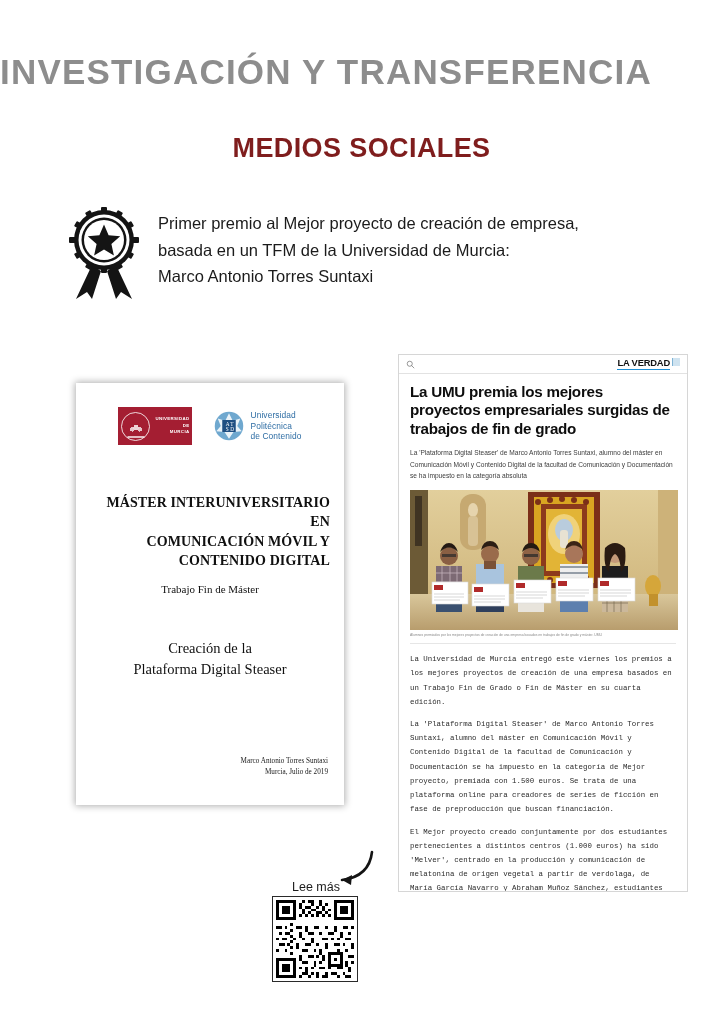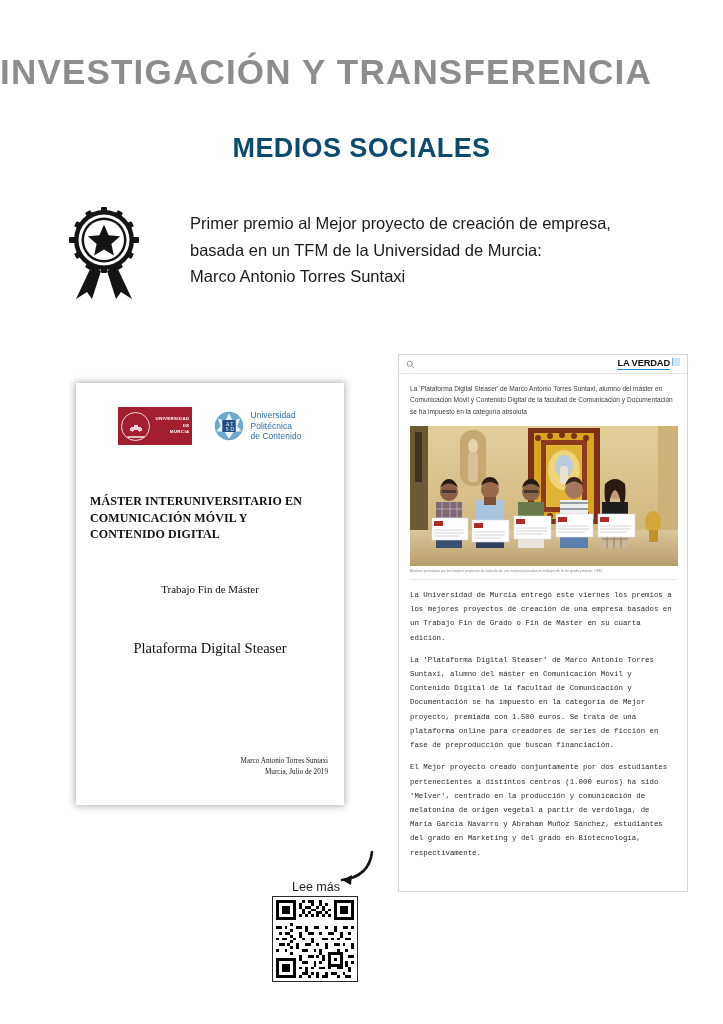--- a/index.html
+++ b/index.html
@@ -33,21 +33,21 @@
   }
   .page-subheader {
     position: absolute;
     top: 133px;
     left: 0;
     width: 723px;
     text-align: center;
     font-size: 27px;
     font-weight: bold;
     letter-spacing: 0.4px;
-    color: #0c4a6e;
+    color: #7f1d1d;
   }
 
   
   .award-block {
     position: absolute;
     top: 205px;
     left: 68px;
     width: 600px;
     display: flex;
     align-items: flex-start;
@@ -57,21 +57,20 @@
     flex: 0 0 auto;
     width: 72px;
     height: 92px;
     margin-top: 2px;
   }
   .award-text {
     font-size: 16.5px;
     line-height: 1.62;
     color: #1b1b1b;
     padding-top: 5px;
-    margin-left: 32px;
   }
   .award-text div { white-space: nowrap; }
 
   
   .tfm-doc {
     position: absolute;
     left: 76px;
     top: 383px;
     width: 268px;
     height: 422px;
@@ -149,24 +148,24 @@
     color: #2e6da4;
     font-size: 8.4px;
     line-height: 1.3;
     letter-spacing: 0.1px;
   }
   .tfm-title {
     position: absolute;
     top: 110px;
     left: 14px;
     width: 240px;
-    text-align: left;
+    text-align: right;
     font-family: "Liberation Serif", serif;
     font-weight: bold;
-    font-size: 12px;
+    font-size: 14px;
     line-height: 1.38;
     letter-spacing: 0.1px;
     color: #101010;
   }
   .tfm-kind {
     position: absolute;
     top: 200px;
     left: 0;
     width: 268px;
     text-align: center;
@@ -381,20 +380,21 @@
 
   <div class="tfm-title">
     <div>MÁSTER INTERUNIVERSITARIO EN</div>
     <div>COMUNICACIÓN MÓVIL Y</div>
     <div>CONTENIDO DIGITAL</div>
   </div>
 
   <div class="tfm-kind">Trabajo Fin de Máster</div>
 
   <div class="tfm-project">
+    <div>Creación de la</div>
     <div>Plataforma Digital Steaser</div>
   </div>
 
   <div class="tfm-signature">
     <div>Marco Antonio Torres Suntaxi</div>
     <div>Murcia, Julio de 2019</div>
   </div>
 </div>
 
 <div class="news-card">
@@ -404,20 +404,21 @@
       <circle cx="5" cy="5" r="3.4" fill="none" stroke="#767676" stroke-width="1"></circle>
       <line x1="7.5" y1="7.5" x2="10.6" y2="10.6" stroke="#767676" stroke-width="1" stroke-linecap="round"></line>
     </svg>
     <div class="brand">
       <span class="brand-name">LA VERDAD</span>
       <span class="brand-mark"></span>
     </div>
   </div>
 
   <div class="news-body">
+    <h1 class="news-headline">La UMU premia los mejores proyectos empresariales surgidas de trabajos de fin de grado</h1>
     <p class="news-lede">La 'Plataforma Digital Steaser' de Marco Antonio Torres Suntaxi, alumno del máster en Comunicación Móvil y Contenido Digital de la facultad de Comunicación y Documentación se ha impuesto en la categoría absoluta</p>
 
     <svg class="news-photo" viewBox="0 0 268 140" preserveAspectRatio="none" role="img">
       <defs>
         <linearGradient id="wallg" x1="0" y1="0" x2="0" y2="1">
           <stop offset="0%" stop-color="#e2cf9c"></stop>
           <stop offset="100%" stop-color="#cbb075"></stop>
         </linearGradient>
         <linearGradient id="floorg" x1="0" y1="0" x2="0" y2="1">
           <stop offset="0%" stop-color="#d9c79b"></stop>

